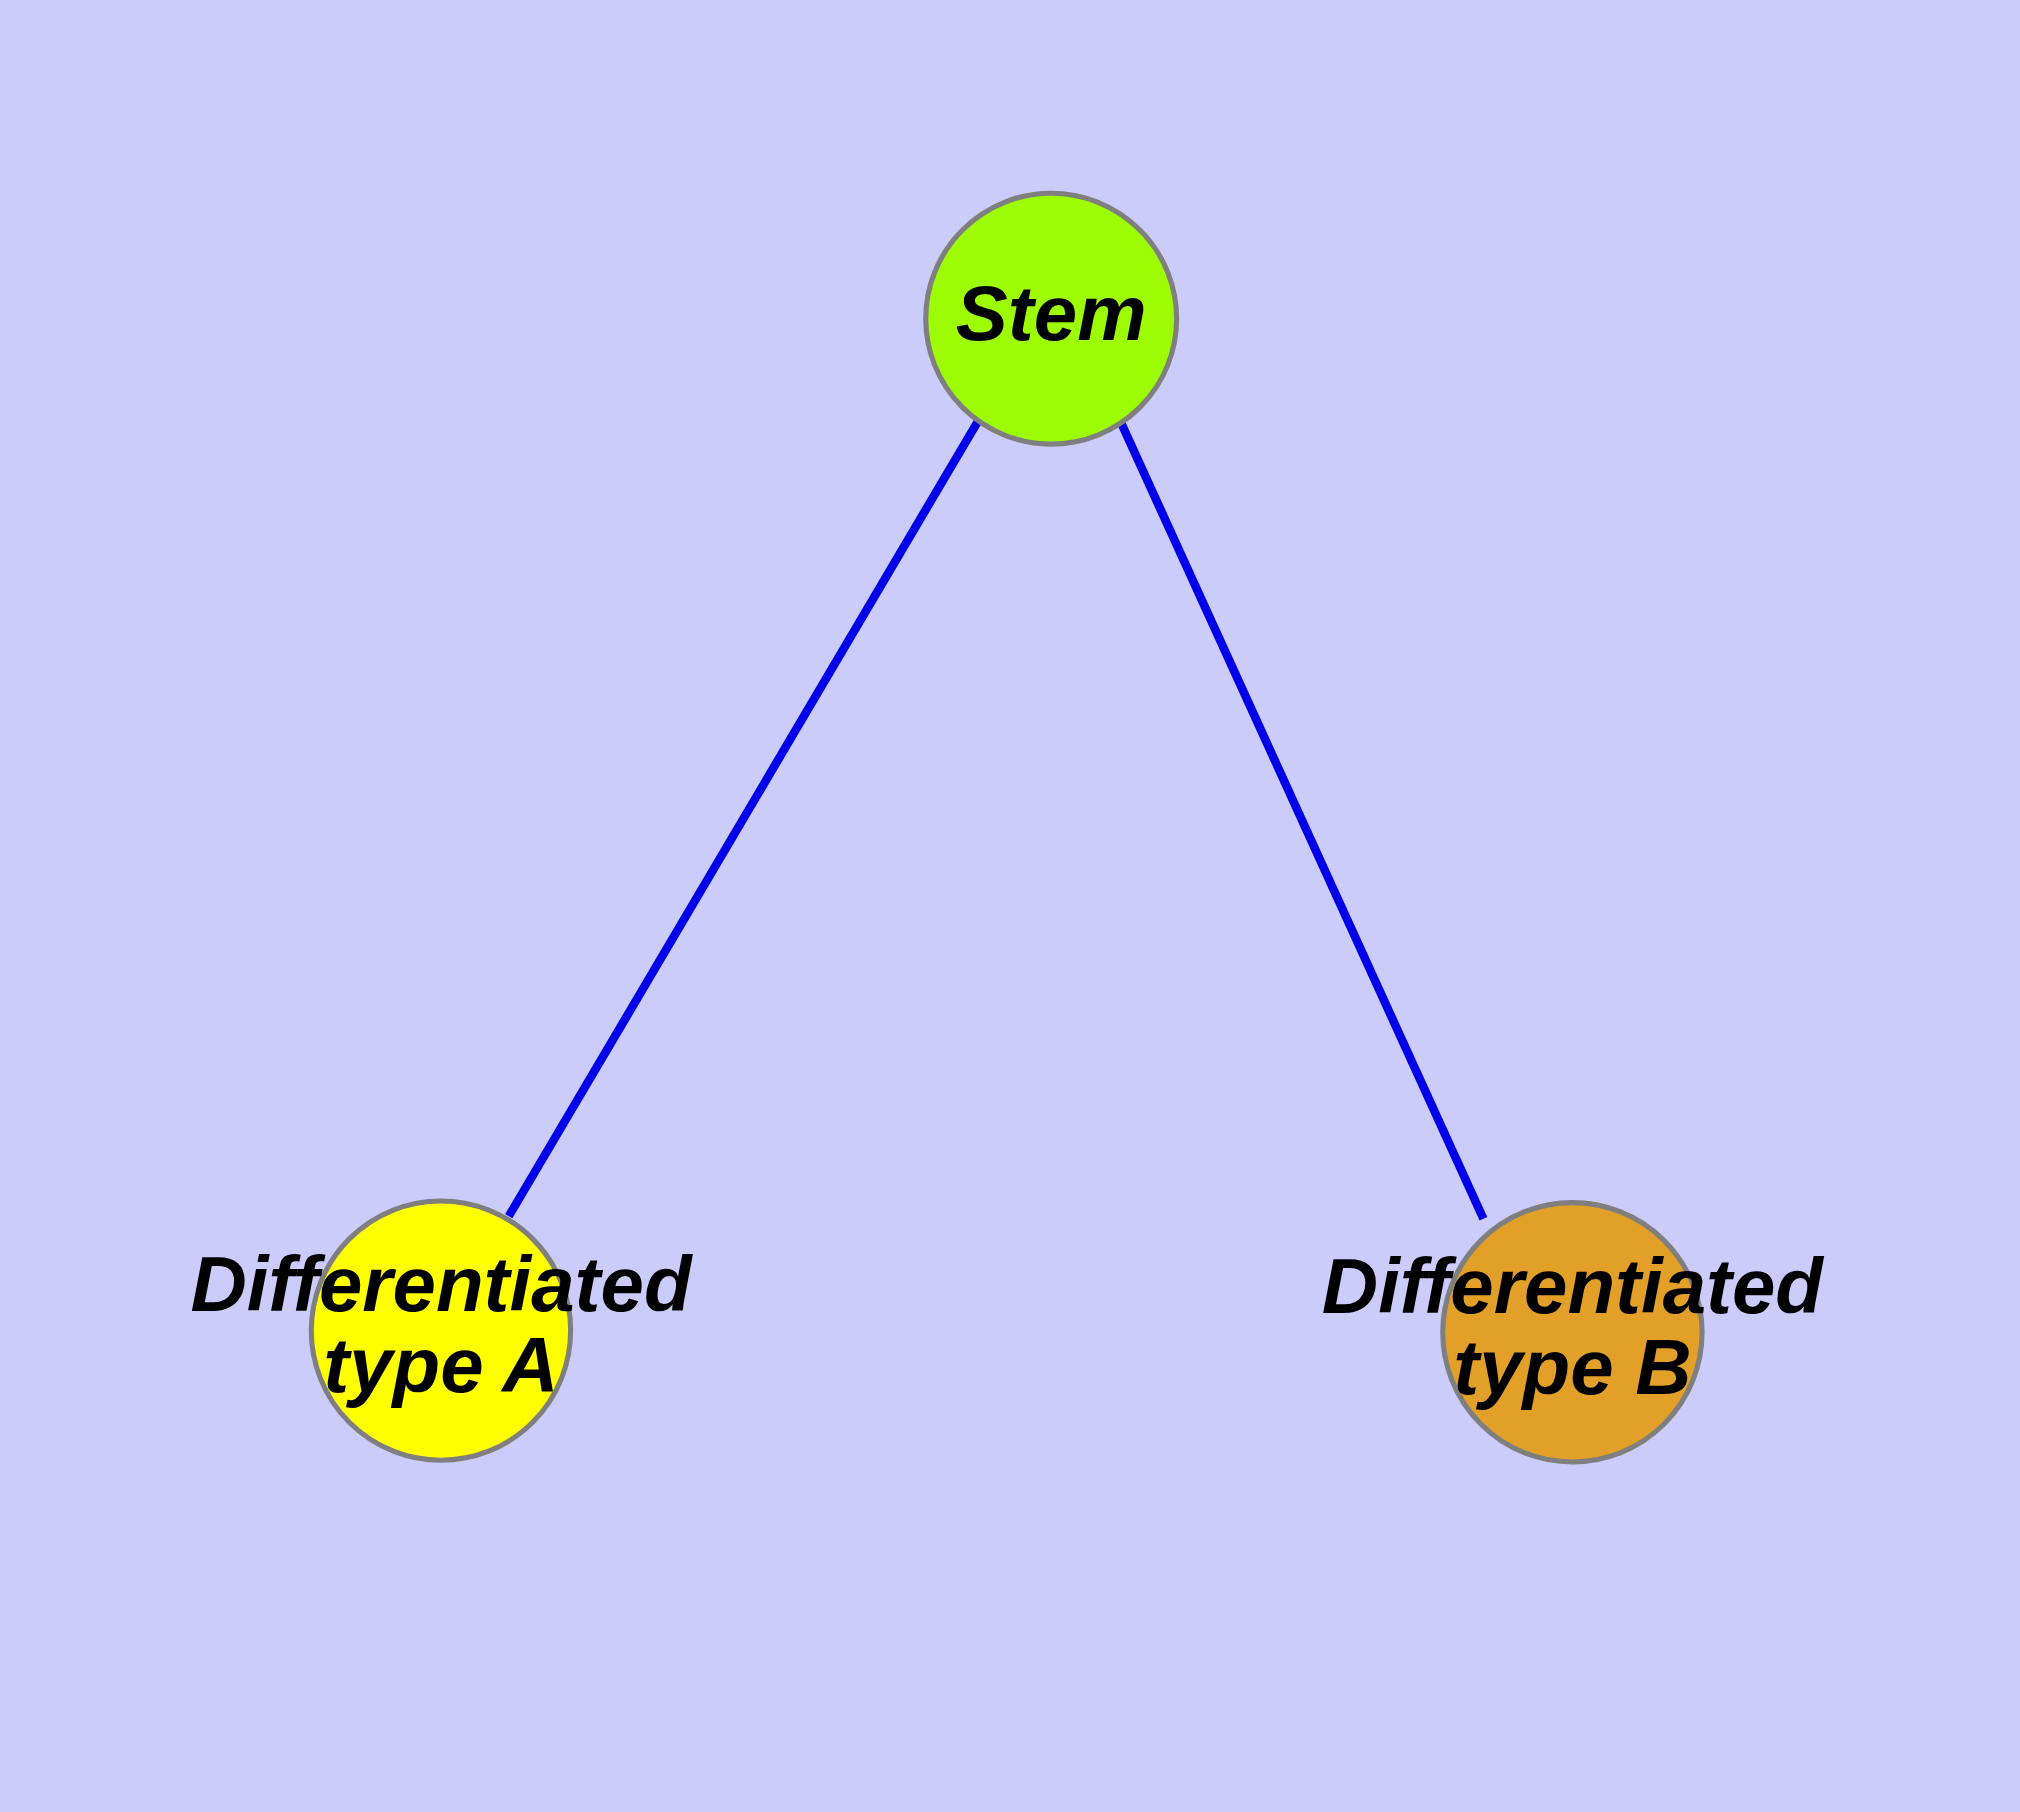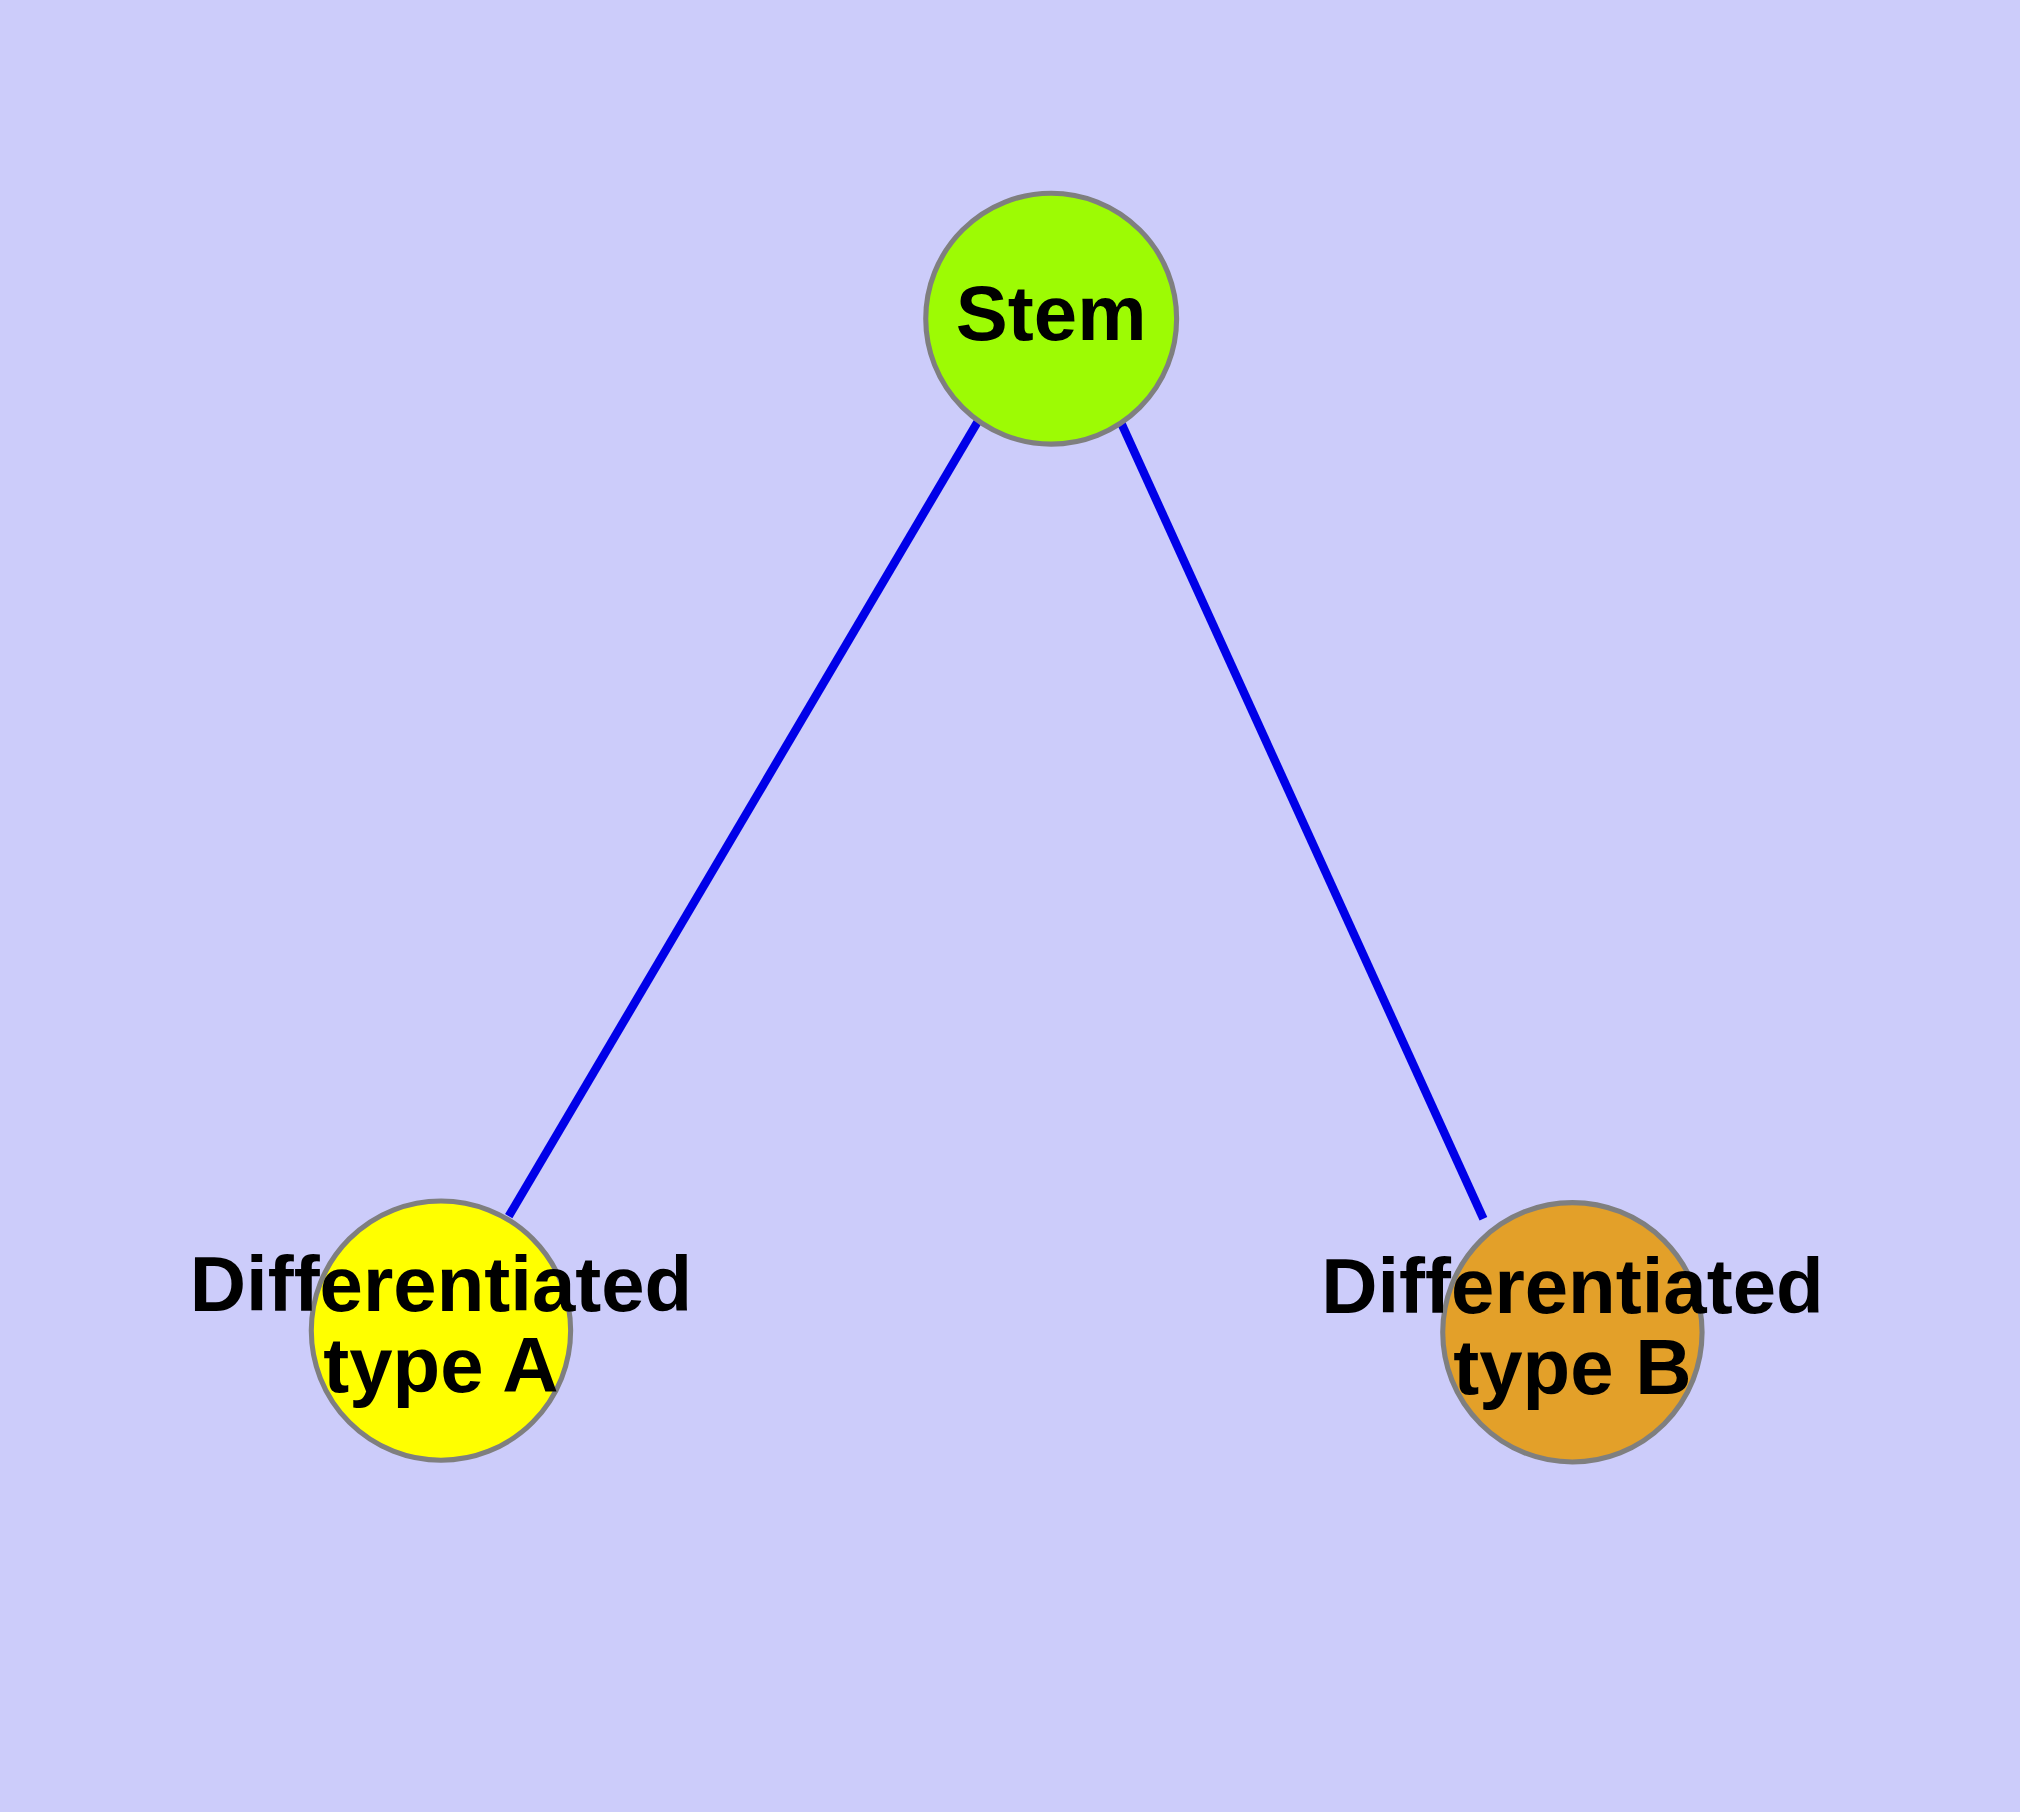--- a/index.html
+++ b/index.html
@@ -12,20 +12,21 @@
     width: 2021px;
     height: 1812px;
     overflow: hidden;
     font-family: "Liberation Sans", sans-serif;
   }
   #graph-canvas {
     position: relative;
     width: 1947px;
     height: 1812px;
     background: #ccccfa;
+    font-style: italic;
   }
   #graph-svg {
     position: absolute;
     top: 0;
     left: 0;
     width: 2021px;
     height: 1812px;
     display: block;
   }
   .node-label {

